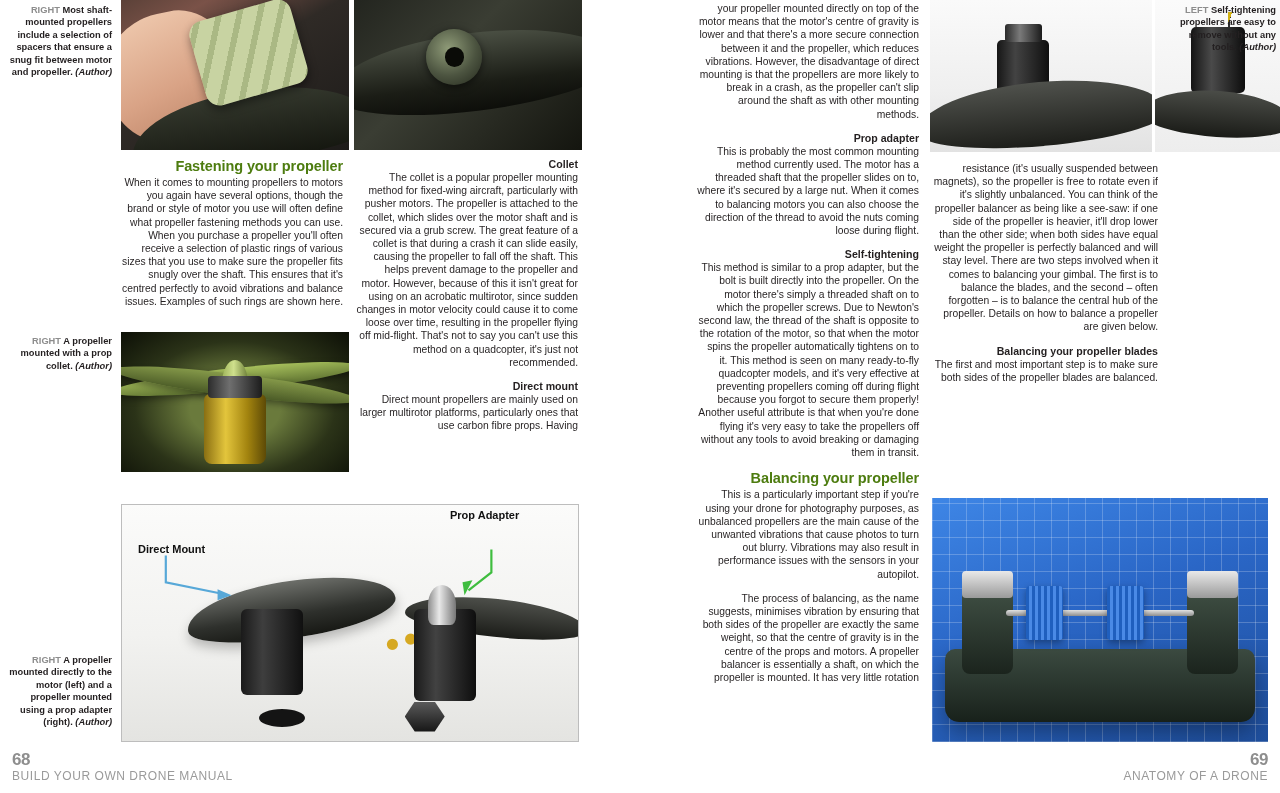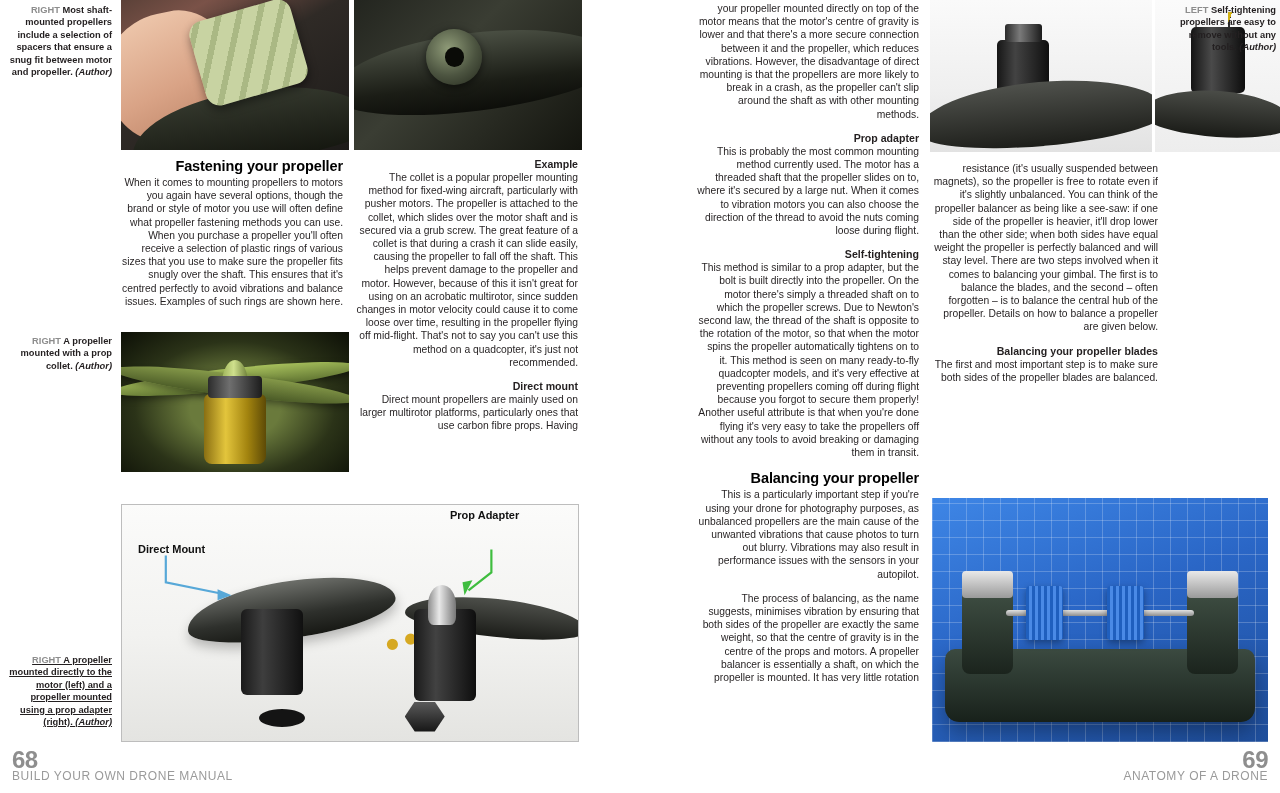--- a/index.html
+++ b/index.html
@@ -16,21 +16,21 @@
     position: absolute;
     font-size: 10.3px;
     line-height: 13.2px;
     color: #231f20;
     text-align: right;
   }
   .body-col p { margin: 0 0 11px 0; }
   .body-col p.indent { text-indent: 13px; margin-bottom: 0; }
   .body-col p.tight { margin-bottom: 0; }
   h2.blue {
-    color: #000000;
+    color: #4d7c0f;
     font-size: 14.5px;
     line-height: 16px;
     font-weight: bold;
     margin: 0 0 2px 0;
     letter-spacing: -0.1px;
   }
   h3.sub {
     color: #231f20;
     font-size: 10.6px;
     line-height: 13px;
@@ -258,21 +258,21 @@
       repeating-linear-gradient(90deg,#1f5fbe 0 3px,#4a8ae6 3px 6px);
     border-radius:4px;
     box-shadow:0 3px 7px rgba(0,0,0,.35);
   }
   .ph7 .knob1{ left:28%; }
   .ph7 .knob2{ left:52%; }
 
   
   .folio { position:absolute; bottom:0; }
   .folio .num {
-    font-size:24px; font-weight:bold; color:#8e8e8e; line-height:22px;
+    font-size:17px; font-weight:bold; color:#8e8e8e; line-height:22px;
     letter-spacing:-0.5px;
   }
   .folio .txt {
     font-size:12px; color:#9a9a9a; letter-spacing:0.55px; line-height:10px;
   }
   .folio.left { left:12px; bottom:12px; text-align:left; }
   .folio.right { right:12px; bottom:12px; text-align:right; }
 
   .gutter {
     position:absolute; left:639px; top:0; width:2px; height:793px;
@@ -296,38 +296,38 @@
     <div class="prop"></div>
     <div class="hub"></div>
   </div>
 
   <div class="body-col" style="left:121px; top:158px; width:222px;">
     <h2 class="blue">Fastening your propeller</h2>
     <p>When it comes to mounting propellers to motors you again have several options, though the brand or style of motor you use will often define what propeller fastening methods you can use. When you purchase a propeller you'll often receive a selection of plastic rings of various sizes that you use to make sure the propeller fits snugly over the shaft. This ensures that it's centred perfectly to avoid vibrations and balance issues. Examples of such rings are shown here.</p>
   </div>
 
   <div class="body-col" style="left:354px; top:158px; width:224px;">
-    <h3 class="sub">Example</h3>
+    <h3 class="sub">Collet</h3>
     <p>The collet is a popular propeller mounting method for fixed-wing aircraft, particularly with pusher motors. The propeller is attached to the collet, which slides over the motor shaft and is secured via a grub screw. The great feature of a collet is that during a crash it can slide easily, causing the propeller to fall off the shaft. This helps prevent damage to the propeller and motor. However, because of this it isn't great for using on an acrobatic multirotor, since sudden changes in motor velocity could cause it to come loose over time, resulting in the propeller flying off mid-flight. That's not to say you can't use this method on a quadcopter, it's just not recommended.</p>
     <h3 class="sub">Direct mount</h3>
     <p class="tight">Direct mount propellers are mainly used on larger multirotor platforms, particularly ones that use carbon fibre props. Having</p>
   </div>
 
   <div class="caption cap-right" style="left:4px; top:335px; width:108px;">
     <span class="dir">RIGHT</span><span> A propeller mounted with a prop collet. </span><i>(Author)</i>
   </div>
 
   <div class="photo ph3" style="left:121px; top:332px; width:228px; height:140px;">
     <div class="blade"></div>
     <div class="blade b2"></div>
     <div class="cone"></div>
     <div class="motor"></div>
   </div>
 
-  <div class="caption cap-right" style="left:4px; top:654px; width:108px;text-decoration:underline;">
+  <div class="caption cap-right" style="left:4px; top:654px; width:108px;">
     <span class="dir">RIGHT</span><span> A propeller mounted directly to the motor (left) and a propeller mounted using a prop adapter (right). </span><i>(Author)</i>
   </div>
 
   <div class="photo ph4" style="left:121px; top:504px; width:458px; height:238px;">
     <div class="bg"></div>
     <div class="propL"></div>
     <div class="propR"></div>
     <div class="motorL"></div>
     <div class="wires"></div>
     <div class="motorR"></div>
@@ -347,21 +347,21 @@
   <div class="folio left">
     <div class="num">68</div>
     <div class="txt">BUILD YOUR OWN DRONE MANUAL</div>
   </div>
 
   <div class="gutter"></div>
 
   <div class="body-col" style="left:697px; top:2px; width:222px;">
     <p>your propeller mounted directly on top of the motor means that the motor's centre of gravity is lower and that there's a more secure connection between it and the propeller, which reduces vibrations. However, the disadvantage of direct mounting is that the propellers are more likely to break in a crash, as the propeller can't slip around the shaft as with other mounting methods.</p>
     <h3 class="sub">Prop adapter</h3>
-    <p>This is probably the most common mounting method currently used. The motor has a threaded shaft that the propeller slides on to, where it's secured by a large nut. When it comes to vibration motors you can also choose the direction of the thread to avoid the nuts coming loose during flight.</p>
+    <p>This is probably the most common mounting method currently used. The motor has a threaded shaft that the propeller slides on to, where it's secured by a large nut. When it comes to balancing motors you can also choose the direction of the thread to avoid the nuts coming loose during flight.</p>
     <h3 class="sub">Self-tightening</h3>
     <p>This method is similar to a prop adapter, but the bolt is built directly into the propeller. On the motor there's simply a threaded shaft on to which the propeller screws. Due to Newton's second law, the thread of the shaft is opposite to the rotation of the motor, so that when the motor spins the propeller automatically tightens on to it. This method is seen on many ready-to-fly quadcopter models, and it's very effective at preventing propellers coming off during flight because you forgot to secure them properly! Another useful attribute is that when you're done flying it's very easy to take the propellers off without any tools to avoid breaking or damaging them in transit.</p>
     <h2 class="blue">Balancing your propeller</h2>
     <p>This is a particularly important step if you're using your drone for photography purposes, as unbalanced propellers are the main cause of the unwanted vibrations that cause photos to turn out blurry. Vibrations may also result in performance issues with the sensors in your autopilot.</p>
     <p class="indent">The process of balancing, as the name suggests, minimises vibration by ensuring that both sides of the propeller are exactly the same weight, so that the centre of gravity is in the centre of the props and motors. A propeller balancer is essentially a shaft, on which the propeller is mounted. It has very little rotation</p>
   </div>
 
   <div class="photo ph5" style="left:930px; top:0px; width:222px; height:152px;">
     <div class="motor"></div>
     <div class="prop"></div>

